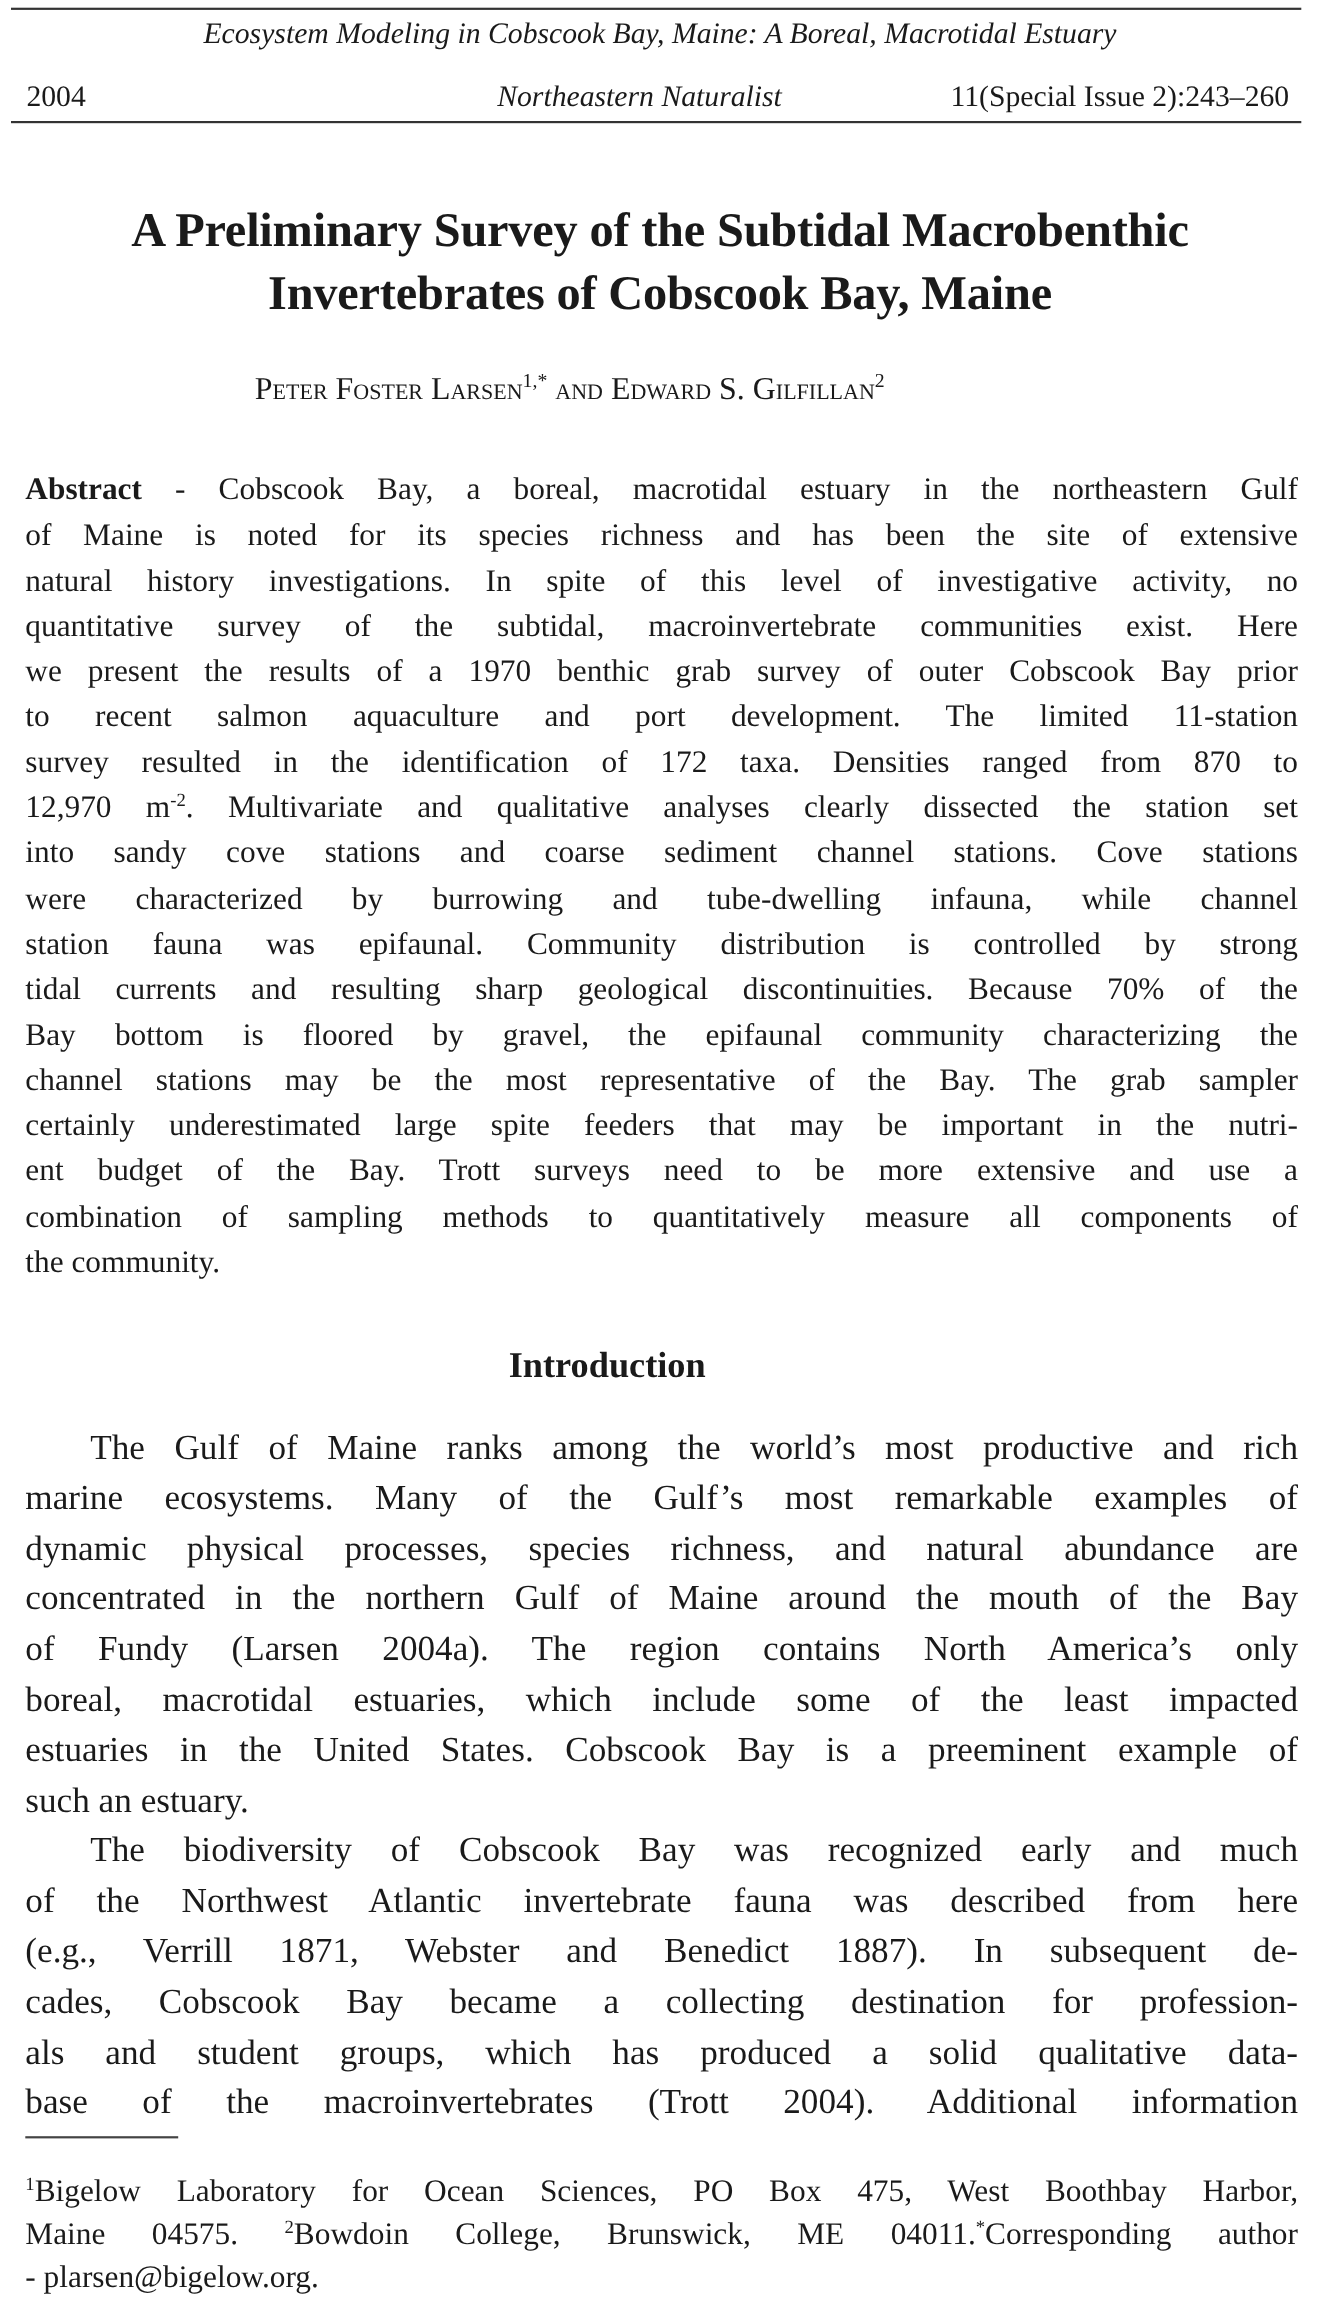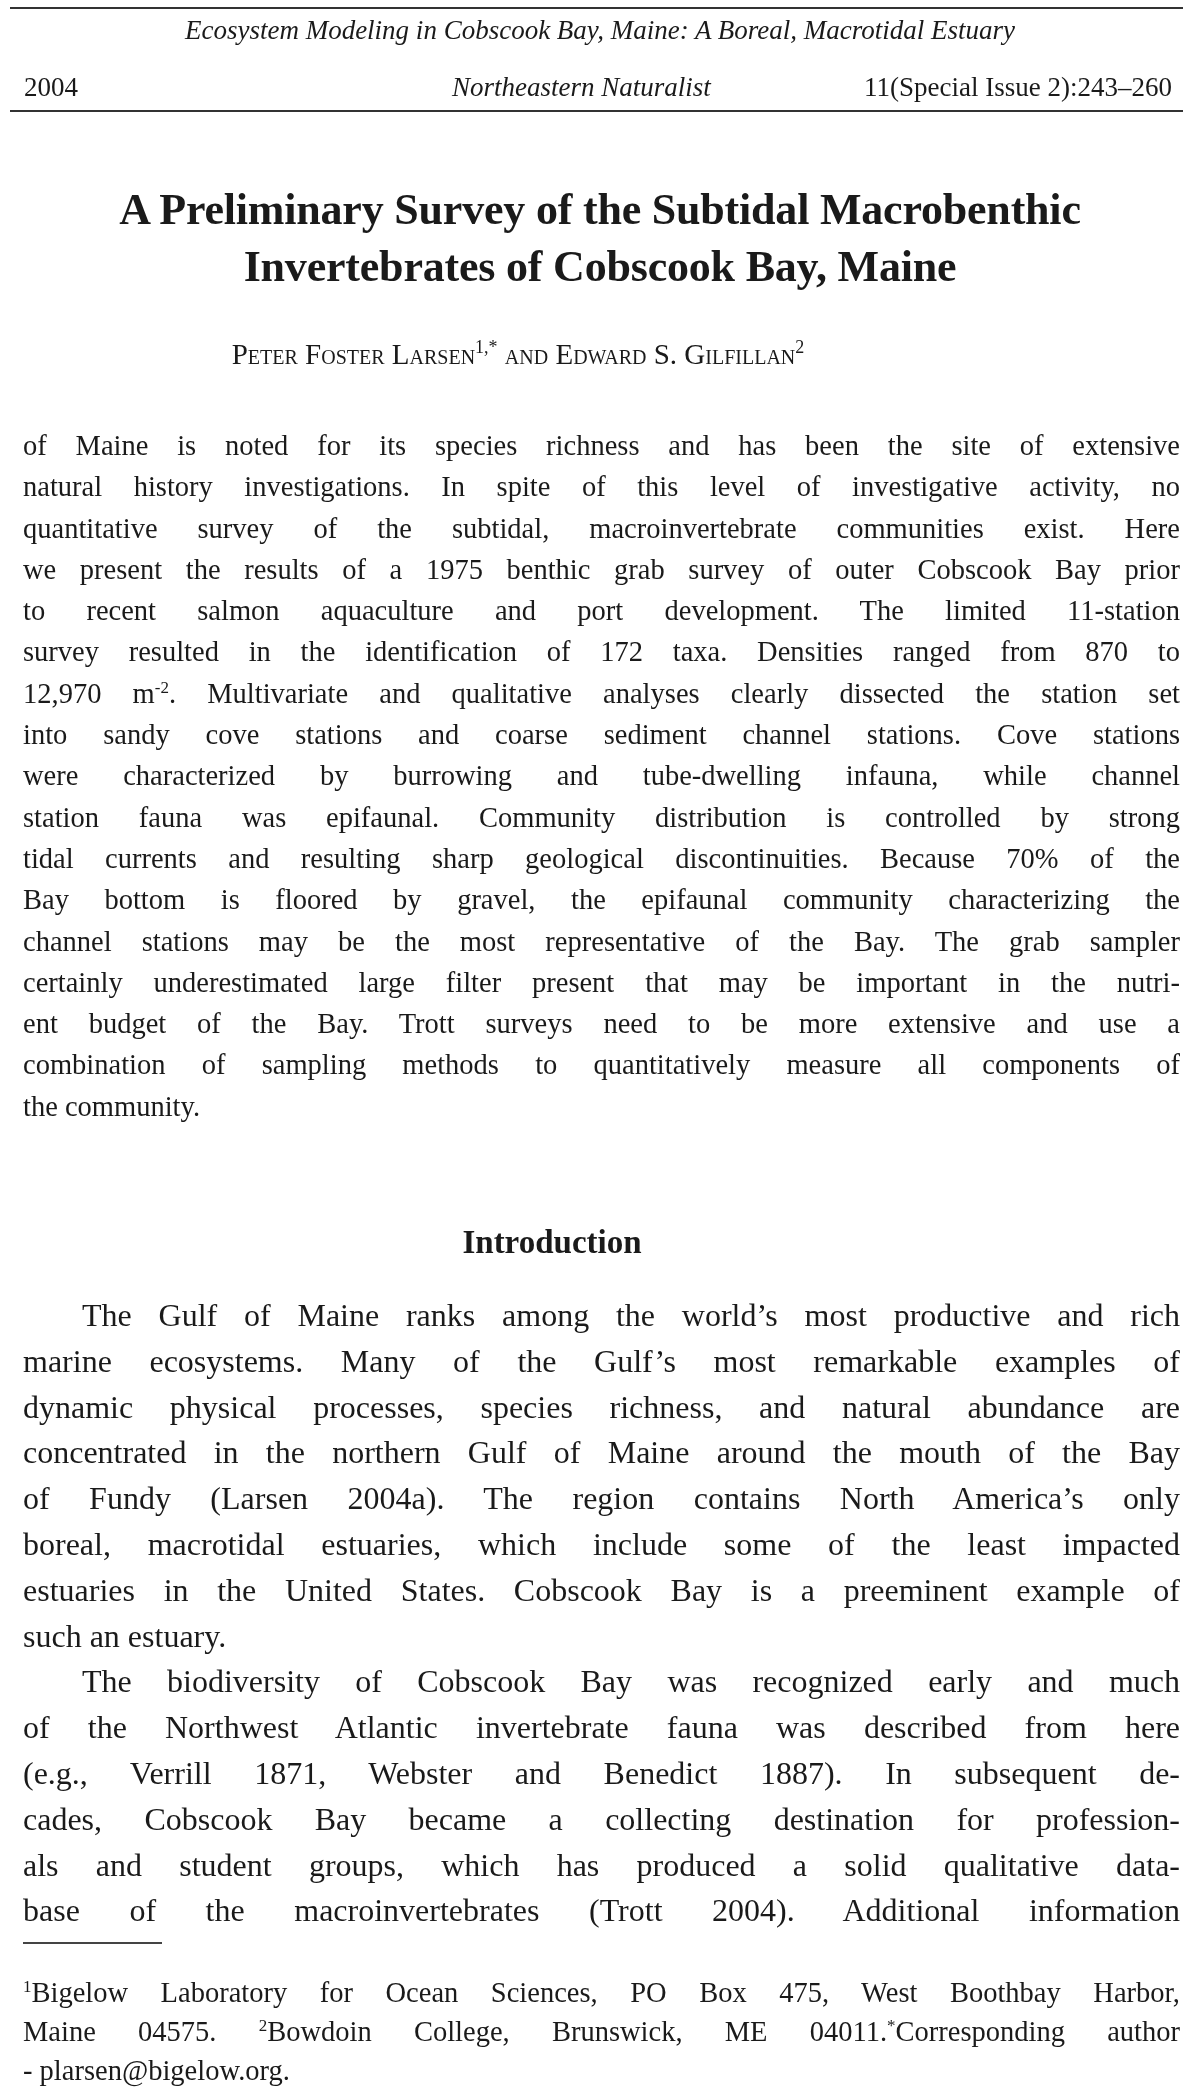--- a/index.html
+++ b/index.html
@@ -48,34 +48,35 @@
   <div>Invertebrates of Cobscook Bay, Maine</div>
 </div>
 
 <div class="abs authors">
   <span>Peter Foster Larsen</span><sup>1,*</sup>
   <span>and</span>
   <span>Edward S. Gilfillan</span><sup>2</sup>
 </div>
 
 <div class="block abstract">
+  <span class="line" style="white-space: nowrap;"><span style="white-space: nowrap; word-spacing: 0px;"><b>Abstract</b><span> - Cobscook Bay, a boreal, macrotidal estuary in the northeastern Gulf</span></span></span>
   <span class="line" style="white-space: nowrap;"><span style="white-space: nowrap; word-spacing: 0px;">of Maine is noted for its species richness and has been the site of extensive</span></span>
   <span class="line" style="white-space: nowrap;"><span style="white-space: nowrap; word-spacing: 0px;">natural history investigations. In spite of this level of investigative activity, no</span></span>
   <span class="line" style="white-space: nowrap;"><span style="white-space: nowrap; word-spacing: 0px;">quantitative survey of the subtidal, macroinvertebrate communities exist. Here</span></span>
-  <span class="line" style="white-space: nowrap;"><span style="white-space: nowrap; word-spacing: 0px;">we present the results of a 1975 benthic grab survey of outer Cobscook Bay prior</span></span>
+  <span class="line" style="white-space: nowrap;"><span style="white-space: nowrap; word-spacing: 0px;">we present the results of a 1970 benthic grab survey of outer Cobscook Bay prior</span></span>
   <span class="line" style="white-space: nowrap;"><span style="white-space: nowrap; word-spacing: 0px;">to recent salmon aquaculture and port development. The limited 11-station</span></span>
   <span class="line" style="white-space: nowrap;"><span style="white-space: nowrap; word-spacing: 0px;">survey resulted in the identification of 172 taxa. Densities ranged from 870 to</span></span>
   <span class="line" style="white-space: nowrap;"><span style="white-space: nowrap; word-spacing: -0.0015625px;"><span>12,970 m</span><sup>-2</sup><span>. Multivariate and qualitative analyses clearly dissected the station set</span></span></span>
   <span class="line" style="white-space: nowrap;"><span style="white-space: nowrap; word-spacing: 0px;">into sandy cove stations and coarse sediment channel stations. Cove stations</span></span>
   <span class="line" style="white-space: nowrap;"><span style="white-space: nowrap; word-spacing: 0px;">were characterized by burrowing and tube-dwelling infauna, while channel</span></span>
   <span class="line" style="white-space: nowrap;"><span style="white-space: nowrap; word-spacing: 0px;">station fauna was epifaunal. Community distribution is controlled by strong</span></span>
   <span class="line" style="white-space: nowrap;"><span style="white-space: nowrap; word-spacing: 0px;">tidal currents and resulting sharp geological discontinuities. Because 70% of the</span></span>
   <span class="line" style="white-space: nowrap;"><span style="white-space: nowrap; word-spacing: 0px;">Bay bottom is floored by gravel, the epifaunal community characterizing the</span></span>
   <span class="line" style="white-space: nowrap;"><span style="white-space: nowrap; word-spacing: 0px;">channel stations may be the most representative of the Bay. The grab sampler</span></span>
-  <span class="line" style="white-space: nowrap;"><span style="white-space: nowrap; word-spacing: 0px;">certainly underestimated large filter present that may be important in the nutri-</span></span>
+  <span class="line" style="white-space: nowrap;"><span style="white-space: nowrap; word-spacing: 0px;">certainly underestimated large spite feeders that may be important in the nutri-</span></span>
   <span class="line" style="white-space: nowrap;"><span style="white-space: nowrap; word-spacing: 0px;">ent budget of the Bay. Trott surveys need to be more extensive and use a</span></span>
   <span class="line" style="white-space: nowrap;"><span style="white-space: nowrap; word-spacing: 0px;">combination of sampling methods to quantitatively measure all components of</span></span>
   <span class="line last">the community.</span>
 </div>
 
 <div class="abs section-heading">Introduction</div>
 
 <div class="block intro">
   <span class="line indent" style="white-space: nowrap;"><span style="white-space: nowrap; word-spacing: 0px;">The Gulf of Maine ranks among the world’s most productive and rich</span></span>
   <span class="line" style="white-space: nowrap;"><span style="white-space: nowrap; word-spacing: 0px;">marine ecosystems. Many of the Gulf’s most remarkable examples of</span></span>

